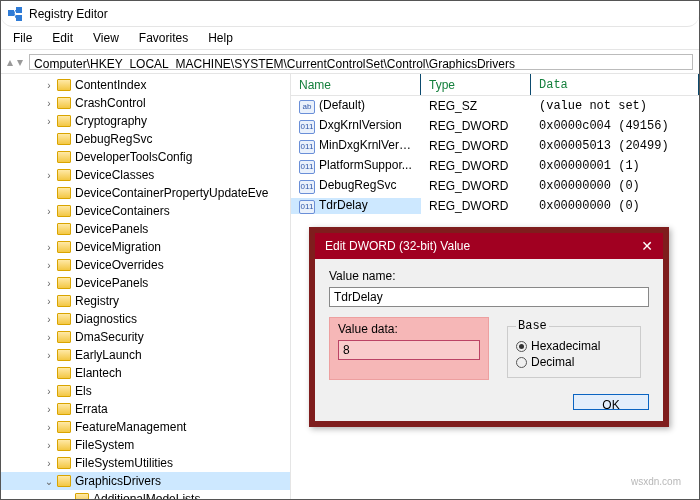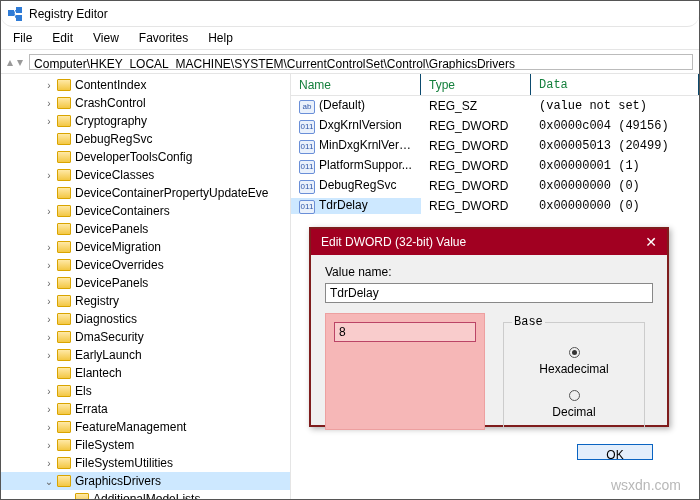--- a/index.html
+++ b/index.html
@@ -24,39 +24,39 @@
 .list { flex: 1; }
 .list-header { display: flex; height: 22px; align-items: center; border-bottom: 1px solid #e5e5e5; }
 .list-header .col { padding: 0 8px; border-right: 1px solid #0c4a6e; color: #15803d; height: 100%; display: flex; align-items: center; }
 .cn { width: 130px; } .ct { width: 110px; } .cd { flex: 1; font-family: Liberation Mono, monospace; }
 .list-row { display: flex; height: 20px; align-items: center; }
 .list-row .col { padding: 0 8px; overflow: hidden; white-space: nowrap; text-overflow: ellipsis; }
 .vicon { width: 16px; height: 14px; margin-right: 4px; flex-shrink: 0; display: inline-block; border: 1px solid #6a8fd8; background: #eaf1fb; border-radius: 2px; position: relative; font-size: 8px; line-height: 12px; text-align: center; color: #3057a8; }
 .vicon.sz::after { content: "ab"; }
 .vicon.dw::after { content: "011"; }
 .list-row.sel .col.cn { background: #cde8ff; }
-.dialog { position: absolute; left: 308px; top: 226px; width: 360px; height: 200px; border: 2px solid #7f1d1d; background: #f0f0f0; box-shadow: 2px 2px 6px rgba(0,0,0,.3); }
+.dialog { position: absolute; left: 308px; top: 226px; width: 360px; height: 200px; border: 6px solid #7f1d1d; background: #f0f0f0; box-shadow: 2px 2px 6px rgba(0,0,0,.3); }
 .dlg-title { height: 26px; background: #a10021; color: #fff; display: flex; align-items: center; justify-content: space-between; padding: 0 10px; font-size: 12px; }
 .dlg-close { font-size: 14px; }
 .dlg-body { padding: 10px 14px 8px; }
 .dlg-label { font-size: 12px; margin-bottom: 4px; }
 .dlg-input { width: 100%; height: 20px; border: 1px solid #888; background: #fff; padding: 0 4px; line-height: 18px; }
 .dlg-mid { display: flex; margin-top: 10px; gap: 10px; }
 .vd-block { background: #f6b7b7; padding: 4px 8px 8px; width: 160px; border: 1px solid #eda0a0; }
 .vd-block .dlg-input { background: #f9cccc; border: 1px solid #b46; margin-top: 4px; }
 .base { flex: 1; padding: 2px 6px; }
 .base fieldset { border: 1px solid #ccc; padding: 4px 8px 8px; }
 .base legend { font-size: 12px; font-family: Liberation Mono, monospace; }
-.radio { display: flex; align-items: center; gap: 4px; margin-top: 14px; font-size: 12px; flex-direction: column; }
+.radio { display: flex; align-items: center; gap: 4px; margin-top: 2px; font-size: 12px; }
 .rcircle { width: 11px; height: 11px; border: 1px solid #555; border-radius: 50%; display: inline-flex; align-items: center; justify-content: center; }
 .rcircle.on::after { content: ""; width: 5px; height: 5px; background: #333; border-radius: 50%; }
 .dlg-buttons { display: flex; justify-content: flex-end; gap: 10px; padding: 6px 14px 10px; }
 .btn { width: 76px; height: 16px; border: 1px solid #888; background: #e8e8e8; text-align: center; line-height: 20px; font-size: 12px; }
 .btn.primary { border: 1.5px solid #0a64c2; background: #e3eefb; }
-.watermark { position: absolute; right: 18px; bottom: 6px; color: #b8b8b8; font-size: 14px; }
+.watermark { position: absolute; right: 18px; bottom: 12px; color: #b8b8b8; font-size: 10px; }
 </style>
 </head>
 <body>
 
 <div class="window">
   <div class="titlebar">
     <span class="icon">
       <svg width="16" height="16">
           <rect x="1" y="4" width="6" height="6" fill="#2e7bd6"></rect>
           <rect x="9" y="1" width="6" height="6" fill="#2e7bd6"></rect>
@@ -250,20 +250,21 @@
   <div class="dialog">
     <div class="dlg-title">
       <span>Edit DWORD (32-bit) Value</span>
       <span class="dlg-close">✕</span>
     </div>
     <div class="dlg-body">
       <div class="dlg-label">Value name:</div>
       <div class="dlg-input">TdrDelay</div>
       <div class="dlg-mid">
         <div class="vd-block">
+          <div class="dlg-label">Value data:</div>
           <div class="dlg-input">8</div>
         </div>
         <div class="base">
           <fieldset>
             <legend>Base</legend>
             <div class="radio">
                 <span class="rcircle on"></span>
                 <span>Hexadecimal</span>
               </div>
             <div class="radio">

